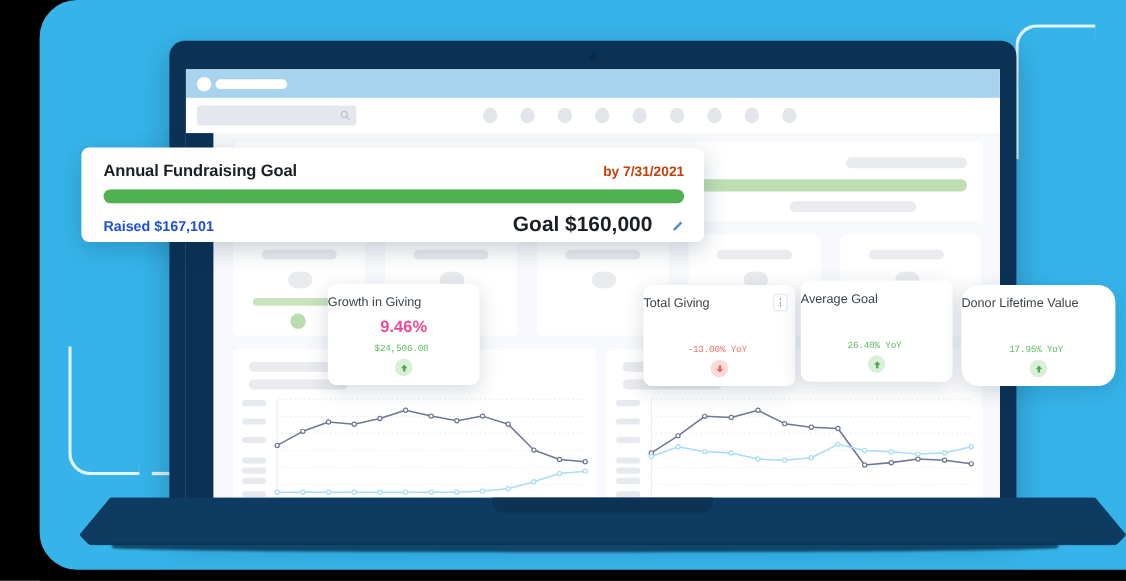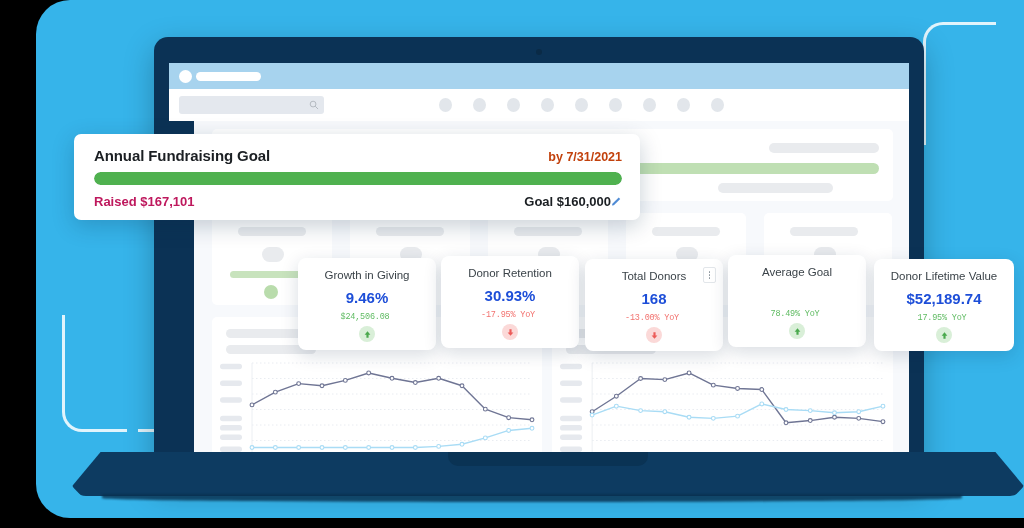--- a/index.html
+++ b/index.html
@@ -146,36 +146,36 @@
   .goal-date{font-size:12.5px;font-weight:bold;color:#c2410c;}
   .goal-bar-track{
     position:absolute;left:20px;right:18px;top:38px;height:13px;
     background:#e9ecef;border-radius:7px;overflow:hidden;
   }
   .goal-bar-fill{height:100%;background:#4fb14f;border-radius:7px;}
   .goal-foot{
     position:absolute;left:20px;right:18px;top:60px;
     display:flex;justify-content:space-between;align-items:center;
   }
-  .goal-raised{font-size:13px;font-weight:bold;color:#be185d;}
-  .goal-target{font-size:13px;font-weight:bold;color:#1b1f23;display:flex;align-items:center;gap:0;}
+  .goal-raised{font-size:13px;font-weight:bold;color:#1d4ed8;}
+  .goal-target{font-size:19px;font-weight:bold;color:#1b1f23;display:flex;align-items:center;gap:18px;}
   .pencil{width:11px;height:11px;opacity:.9;}
 
   
   .metric{
     position:absolute;width:138px;height:92px;background:#fff;border-radius:8px;
     box-shadow:0 5px 18px rgba(10,40,70,.16);
   }
   .m-title{
-    position:absolute;left:0;right:0;top:11px;text-align:center;
+    position:absolute;left:0;right:0;top:11px;text-align:left;
     font-size:11.5px;color:#3b4349;
   }
   .m-value{
     position:absolute;left:0;right:0;top:31px;text-align:center;
-    font-size:15px;font-weight:bold;color:#1d4ed8;
+    font-size:15px;font-weight:bold;color:#ec4899;
   }
   .m-sub{
     position:absolute;left:0;right:4px;top:54px;text-align:center;
     font-size:8.5px;font-family:"Liberation Mono",monospace;letter-spacing:-.2px;
   }
   .m-sub.up{color:#5fbb62;}
   .m-sub.down{color:#f2726f;}
   .m-arrow{
     position:absolute;left:50%;transform:translateX(-50%);top:68px;
     width:16px;height:16px;border-radius:50%;
@@ -427,60 +427,48 @@
     <div class="m-title">Growth in Giving</div>
     <div class="m-value">9.46%</div>
     <div class="m-sub up">$24,506.08</div>
     <div class="m-arrow up">
       <svg viewBox="0 0 10 10">
           <path d="M5 1.5 L8.2 5.2 H6.2 V8.6 H3.8 V5.2 H1.8 Z" fill="#4aa94d"></path>
         </svg>
     </div>
   </div>
 
-  <div class="metric" style="left:405px;top:256px;">
-    <div class="m-title">Donor Retention</div>
-    <div class="m-value">30.93%</div>
-    <div class="m-sub down">-17.95% YoY</div>
-    <div class="m-arrow down">
-      <svg viewBox="0 0 10 10">
-          <path d="M5 8.6 L1.8 4.9 H3.8 V1.5 H6.2 V4.9 H8.2 Z" fill="#ec5b58"></path>
-        </svg>
-    </div>
-  </div>
 
   <div class="metric" style="left:549px;top:259px;">
-    <div class="m-title">Total Donors</div>
+    <div class="m-title">Total Giving</div>
     <div class="m-kebab">
         <i></i>
         <i></i>
         <i></i>
       </div>
-    <div class="m-value">168</div>
     <div class="m-sub down">-13.00% YoY</div>
     <div class="m-arrow down">
       <svg viewBox="0 0 10 10">
           <path d="M5 8.6 L1.8 4.9 H3.8 V1.5 H6.2 V4.9 H8.2 Z" fill="#ec5b58"></path>
         </svg>
     </div>
   </div>
 
   <div class="metric" style="left:692px;top:255px;">
     <div class="m-title">Average Goal</div>
-    <div class="m-sub up">78.49% YoY</div>
+    <div class="m-sub up">26.40% YoY</div>
     <div class="m-arrow up">
       <svg viewBox="0 0 10 10">
           <path d="M5 1.5 L8.2 5.2 H6.2 V8.6 H3.8 V5.2 H1.8 Z" fill="#4aa94d"></path>
         </svg>
     </div>
   </div>
 
-  <div class="metric" style="left:838px;top:259px;width:140px;">
+  <div class="metric" style="left:838px;top:259px;width:140px;border-radius:16px;">
     <div class="m-title">Donor Lifetime Value</div>
-    <div class="m-value">$52,189.74</div>
     <div class="m-sub up">17.95% YoY</div>
     <div class="m-arrow up">
       <svg viewBox="0 0 10 10">
           <path d="M5 1.5 L8.2 5.2 H6.2 V8.6 H3.8 V5.2 H1.8 Z" fill="#4aa94d"></path>
         </svg>
     </div>
   </div>
 
 </div>
 

